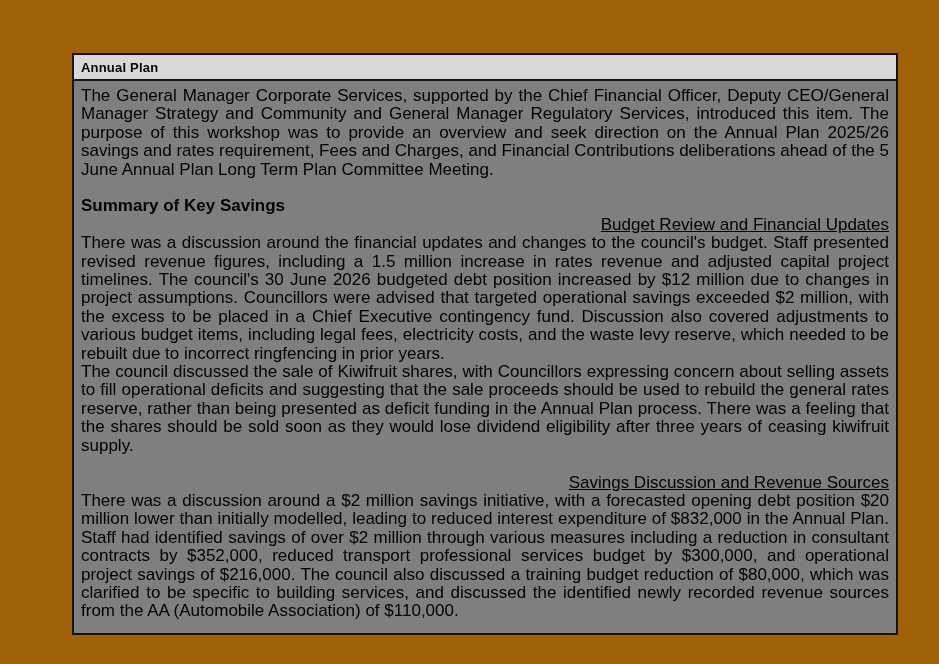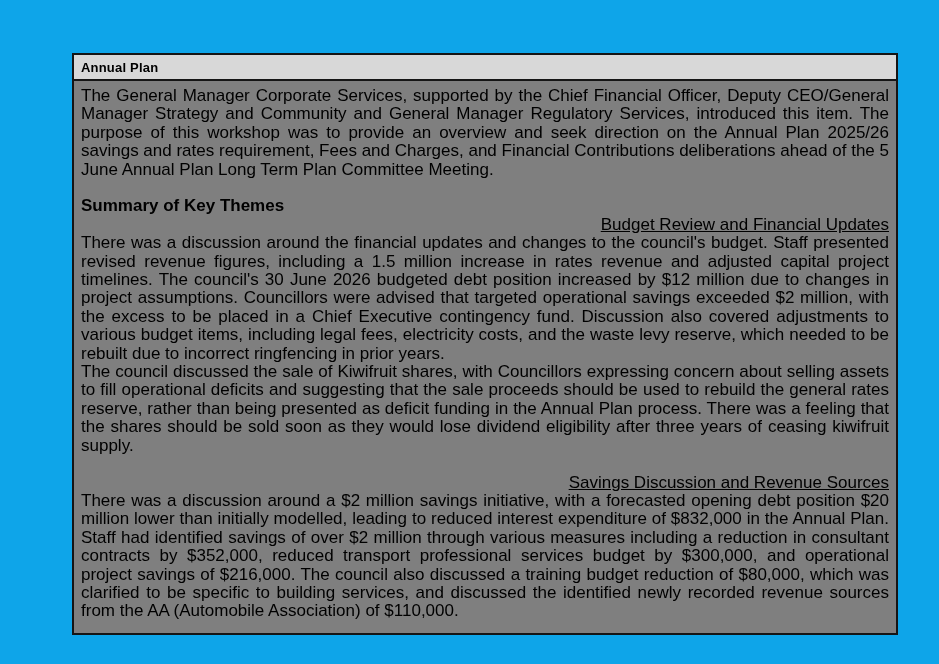--- a/index.html
+++ b/index.html
@@ -8,21 +8,21 @@
     width: 939px;
     height: 664px;
     background: #7f7f7f;
     font-family: "Liberation Sans", sans-serif;
     overflow: hidden;
   }
   .page {
     position: relative;
     width: 939px;
     height: 664px;
-    background: #0ea5e9;
+    background: #a16207;
   }
   .doc-table {
     position: absolute;
     left: 72px;
     top: 53px;
     width: 822px;
     border: 2px solid #151515;
     box-sizing: content-box;
     background: #7f7f7f;
   }
@@ -74,21 +74,21 @@
   <div class="doc-table">
 
     <div class="doc-header">
       <span>Annual Plan</span>
     </div>
 
     <div class="doc-body">
 
       <p class="para">The General Manager Corporate Services, supported by the Chief Financial Officer, Deputy CEO/General Manager Strategy and Community and General Manager Regulatory Services, introduced this item. The purpose of this workshop was to provide an overview and seek direction on the Annual Plan 2025/26 savings and rates requirement, Fees and Charges, and Financial Contributions deliberations ahead of the 5 June Annual Plan Long Term Plan Committee Meeting.</p>
 
-      <p class="bold-heading">Summary of Key Themes</p>
+      <p class="bold-heading">Summary of Key Savings</p>
 
       <p class="section-heading">Budget Review and Financial Updates</p>
       <p class="para">There was a discussion around the financial updates and changes to the council's budget. Staff presented revised revenue figures, including a 1.5 million increase in rates revenue and adjusted capital project timelines. The council's 30 June 2026 budgeted debt position increased by $12 million due to changes in project assumptions. Councillors were advised that targeted operational savings exceeded $2 million, with the excess to be placed in a Chief Executive contingency fund. Discussion also covered adjustments to various budget items, including legal fees, electricity costs, and the waste levy reserve, which needed to be rebuilt due to incorrect ringfencing in prior years.</p>
 
       <p class="para">The council discussed the sale of Kiwifruit shares, with Councillors expressing concern about selling assets to fill operational deficits and suggesting that the sale proceeds should be used to rebuild the general rates reserve, rather than being presented as deficit funding in the Annual Plan process. There was a feeling that the shares should be sold soon as they would lose dividend eligibility after three years of ceasing kiwifruit supply.</p>
 
       <p class="section-heading spaced">Savings Discussion and Revenue Sources</p>
       <p class="para">There was a discussion around a $2 million savings initiative, with a forecasted opening debt position $20 million lower than initially modelled, leading to reduced interest expenditure of $832,000 in the Annual Plan. Staff had identified savings of over $2 million through various measures including a reduction in consultant contracts by $352,000, reduced transport professional services budget by $300,000, and operational project savings of $216,000. The council also discussed a training budget reduction of $80,000, which was clarified to be specific to building services, and discussed the identified newly recorded revenue sources from the AA (Automobile Association) of $110,000.</p>
 
     </div>

